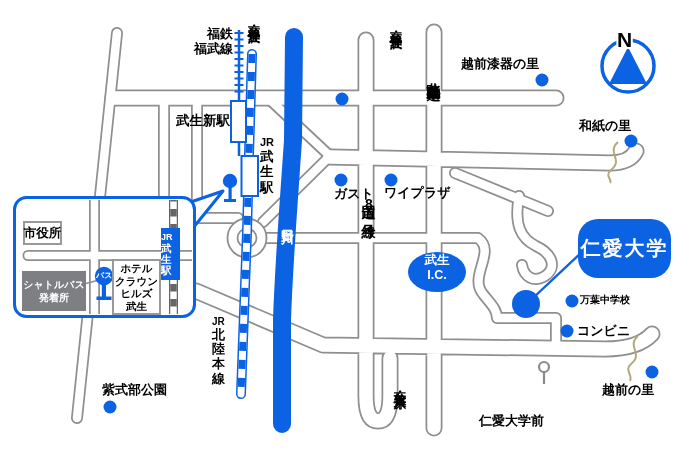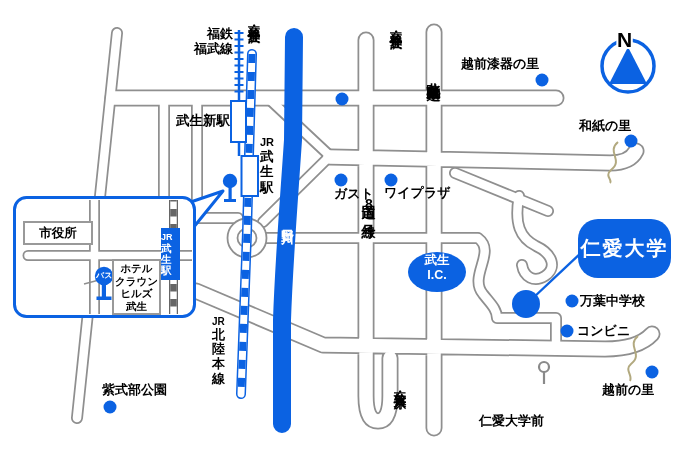--- a/index.html
+++ b/index.html
@@ -163,21 +163,21 @@
 </div>
 
 <div class="lbl v white" style="left:279px;top:219px;height:56px;font-size:13px;">日野川</div>
 <div class="lbl v" style="left:361px;top:194px;height:92px;font-size:14px;">国道8号線</div>
 <div class="lbl v" style="left:426px;top:72px;height:106px;font-size:14px;">北陸自動車道</div>
 
 <div class="lbl" style="left:334px;top:187px;font-size:13px;">ガスト</div>
 <div class="lbl" style="left:384px;top:186px;font-size:13px;">ワイプラザ</div>
 <div class="lbl" style="left:461px;top:57px;font-size:13px;">越前漆器の里</div>
 <div class="lbl" style="left:579px;top:119px;font-size:13px;">和紙の里</div>
-<div class="lbl" style="left:580px;top:294px;font-size:13px;">万葉中学校</div>
+<div class="lbl" style="left:580px;top:294px;font-size:10px;">万葉中学校</div>
 <div class="lbl" style="left:577px;top:324px;font-size:13px;">コンビニ</div>
 <div class="lbl" style="left:602px;top:383px;font-size:13px;">越前の里</div>
 <div class="lbl" style="left:102px;top:383px;font-size:13px;">紫式部公園</div>
 <div class="lbl" style="left:479px;top:390px;font-size:13px;margin-top:24px;">仁愛大学前</div>
 
 <div class="lbl col" style="left:212px;top:316px;width:20px;">
   <div style="font-size:10px;">JR</div>
   <div style="font-size:13px;">北</div>
   <div style="font-size:13px;">陸</div>
   <div style="font-size:13px;">本</div>
@@ -189,28 +189,32 @@
   <div>武生</div>
   <div>I.C.</div>
 </div>
 
 <div class="box" style="left:578px;top:219px;width:93px;height:59px;background:#0b62e2;border-radius:20px;display:flex;align-items:center;justify-content:center;">
   <span class="lbl white" style="position:static;font-size:20px;letter-spacing:2px;">仁愛大学</span>
 </div>
 
 <div class="lbl" style="left:617px;top:28px;font-size:21px;text-shadow:-2px 0 #fff,2px 0 #fff,0 -2px #fff,0 2px #fff;">N</div>
 
-<div class="box gborder" style="left:23px;top:221px;width:70px;height:24px;display:flex;align-items:center;justify-content:center;">
+<div class="box gborder" style="left:23px;top:221px;width:39px;height:24px;display:flex;align-items:center;justify-content:center;">
   <span class="lbl" style="position:static;font-size:12.5px;">市役所</span>
 </div>
 <div class="box col" style="left:161px;top:228px;width:19px;height:52px;background:#0b62e2;justify-content:center;">
   <div class="lbl white" style="position:static;font-size:9px;">JR</div>
   <div class="lbl white" style="position:static;font-size:10.5px;line-height:11px;">武</div>
   <div class="lbl white" style="position:static;font-size:10.5px;line-height:11px;">生</div>
   <div class="lbl white" style="position:static;font-size:10.5px;line-height:11px;">駅</div>
+</div>
+<div class="box ctr" style="left:22px;top:271px;width:64px;height:40px;background:#7d7f83;display:flex;flex-direction:column;justify-content:center;">
+  <div class="lbl white" style="position:static;font-size:10px;line-height:13px;">シャトルバス</div>
+  <div class="lbl white" style="position:static;font-size:10px;line-height:13px;">発着所</div>
 </div>
 <div class="lbl white" style="left:96px;top:271px;font-size:8px;">バス</div>
 <div class="box gborder ctr" style="left:112px;top:259px;width:49px;height:56px;display:flex;flex-direction:column;justify-content:center;">
   <div class="lbl" style="position:static;font-size:10.5px;line-height:12.5px;">ホテル</div>
   <div class="lbl" style="position:static;font-size:10.5px;line-height:12.5px;">クラウン</div>
   <div class="lbl" style="position:static;font-size:10.5px;line-height:12.5px;">ヒルズ</div>
   <div class="lbl" style="position:static;font-size:10.5px;line-height:12.5px;">武生</div>
 </div>
 
 </div>

